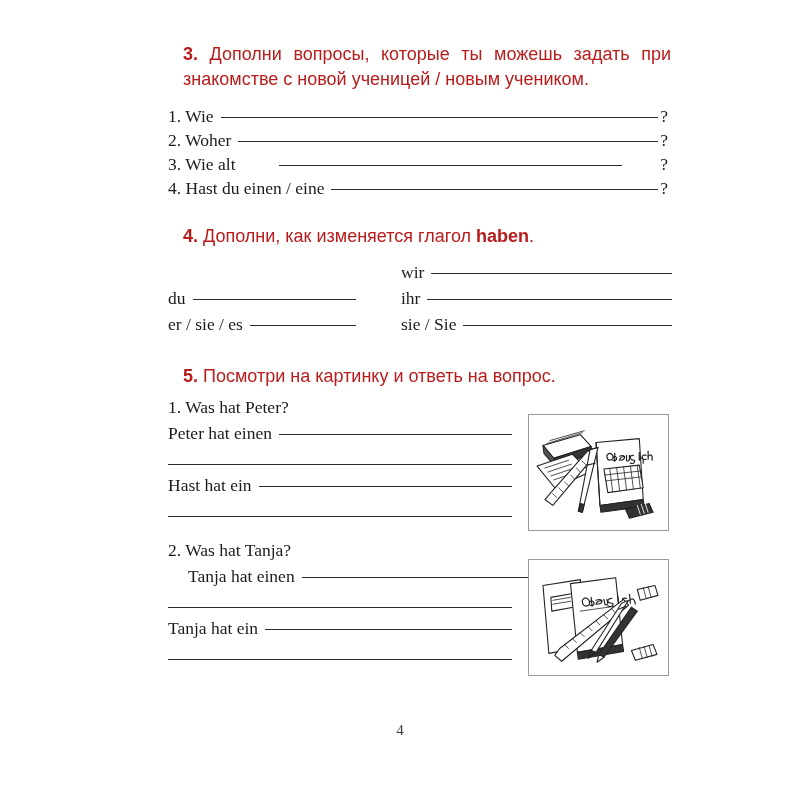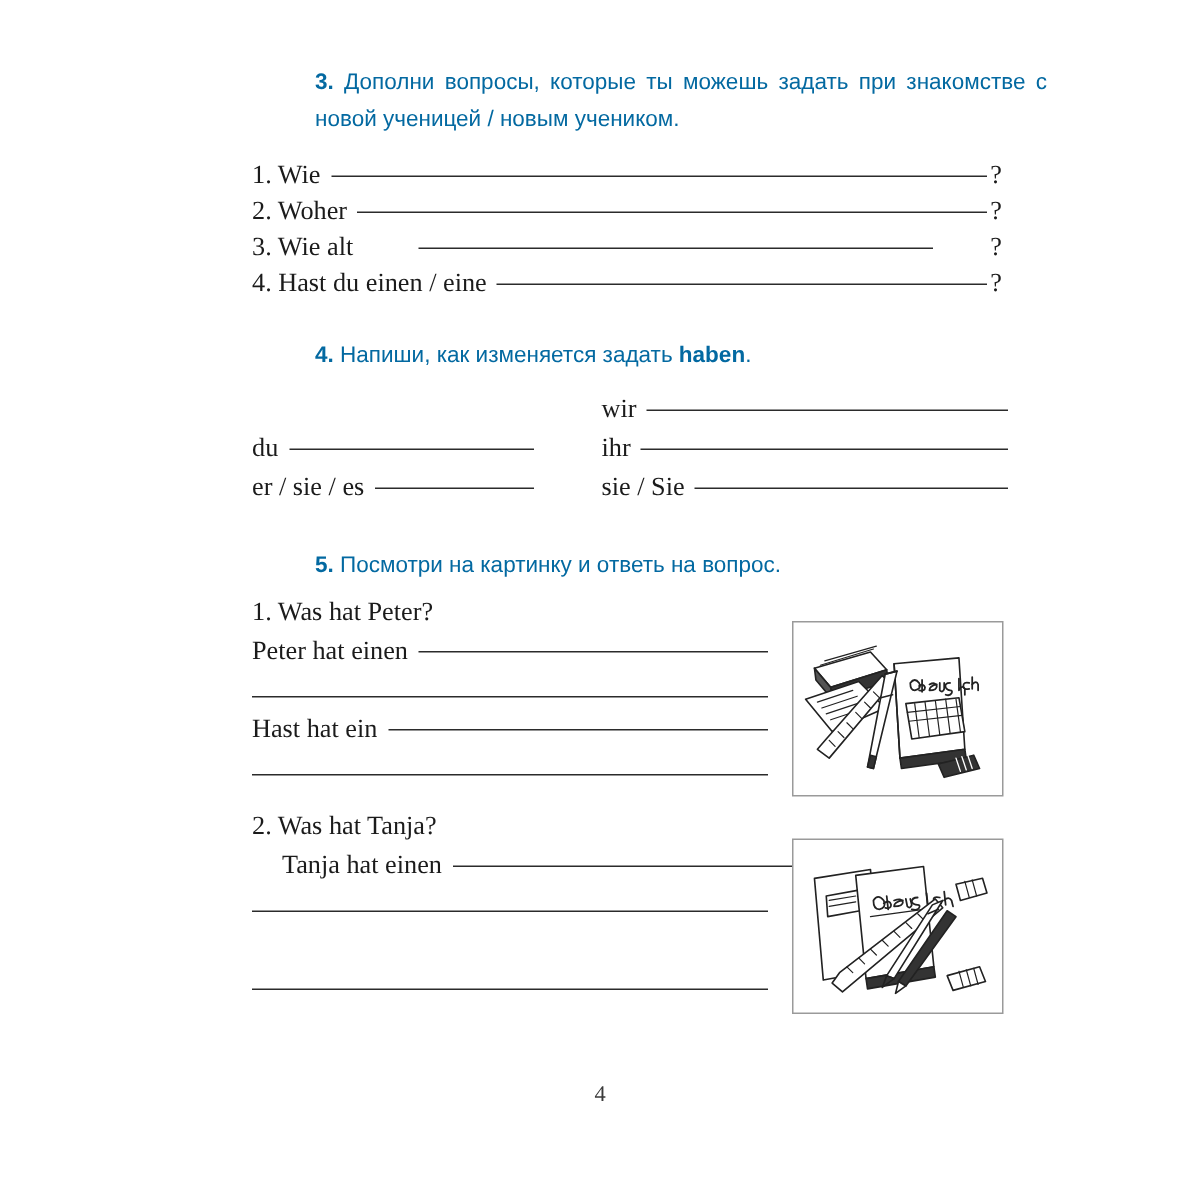--- a/index.html
+++ b/index.html
@@ -18,25 +18,24 @@
 
   .page {
     position: absolute;
     inset: 0;
   }
 
   
   .ex-heading {
     position: absolute;
     font-family: "Liberation Sans", sans-serif;
-    font-size: 15px;
+    font-size: 18px;
     line-height: 25px;
-    color: #0369a1;
+    color: #b91c1c;
     text-align: justify;
-    margin-left: 27px;
   }
   .ex-heading .num {
     font-weight: bold;
   }
   .ex-heading .bold-word {
     font-weight: bold;
   }
   .ex-heading.justified {
     text-align: justify;
     text-align-last: left;
@@ -127,21 +126,21 @@
   </div>
 
   <div class="g-row" style="left:168px; top:178px; width:500px;">
     <span class="g-label">4. Hast du einen / eine</span>
     <span class="rule"></span>
     <span class="qmark">?</span>
   </div>
 
   <div class="ex-heading" style="left:183px; top:224px; width:488px;">
     <span class="num">4.</span>
-    <span>Напиши, как изменяется задать </span><span class="bold-word">haben</span><span>.</span>
+    <span>Дополни, как изменяется глагол </span><span class="bold-word">haben</span><span>.</span>
   </div>
 
   <div class="g-row" style="left:168px; top:288px; width:188px;">
     <span class="g-label">du</span>
     <span class="rule"></span>
   </div>
   <div class="g-row" style="left:168px; top:314px; width:188px;">
     <span class="g-label">er / sie / es</span>
     <span class="rule"></span>
   </div>
@@ -256,20 +255,24 @@
   <div class="g-row" style="left:168px; top:540px; width:300px;">
     <span class="g-label">2. Was hat Tanja?</span>
   </div>
 
   <div class="g-row" style="left:168px; top:566px; width:344px;margin-left:20px;">
     <span class="g-label">Tanja hat einen</span>
     <span class="rule"></span>
   </div>
   <div class="rule-only" style="left:168px; top:607px; width:344px;"></div>
 
+  <div class="g-row" style="left:168px; top:618px; width:344px;">
+    <span class="g-label">Tanja hat ein</span>
+    <span class="rule"></span>
+  </div>
   <div class="rule-only" style="left:168px; top:659px; width:344px;"></div>
 
   <div class="pic-frame" style="left:528px; top:559px; width:141px; height:117px;">
     <svg viewBox="0 0 141 117" xmlns="http://www.w3.org/2000/svg">
       <g fill="none" stroke="#222222" stroke-width="1.1" stroke-linejoin="round" stroke-linecap="round">
 
         <path d="M14 26 L52 20 L58 88 L20 95 Z" fill="#ffffff"></path>
         <path d="M22 38 L44 34 L45 48 L23 52 Z"></path>
         <g stroke-width="0.8">
           <path d="M24 41 L42 38"></path>

